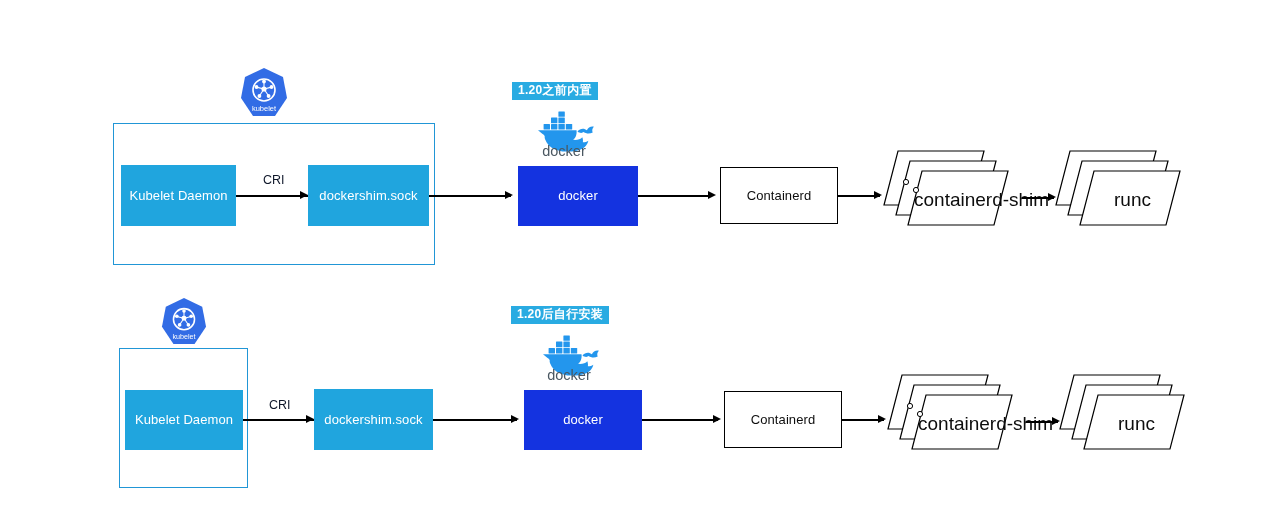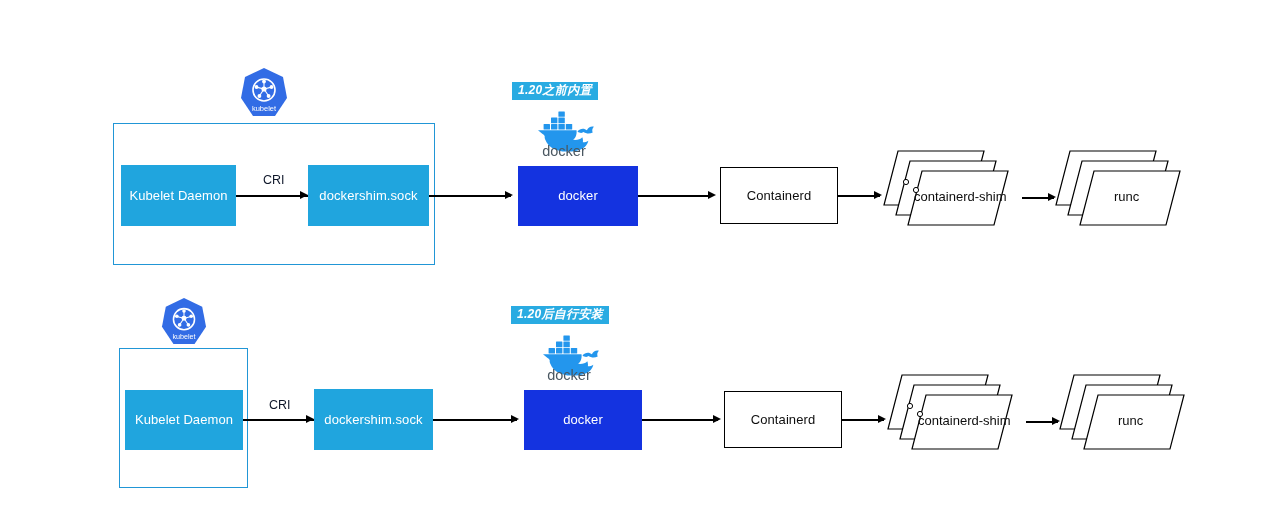--- a/index.html
+++ b/index.html
@@ -76,37 +76,36 @@
     white-space: nowrap;
   }
 
   
   .stack {
     position: absolute;
   }
   .stack svg { display: block; overflow: visible; }
   .stack-label {
     position: absolute;
-    font-size: 13px;
+    font-size: 19px;
     color: #0d0d0d;
     white-space: nowrap;
   }
 
   
   .badge {
     position: absolute;
     background: #29ABE2;
     color: #ffffff;
     font-size: 12px;
     font-weight: 700;
     padding: 1px 6px 2px 6px;
     white-space: nowrap;
     letter-spacing: 0.3px;
     line-height: 1.25;
-    font-style: italic;
   }
 
   
   .k8s-logo { position: absolute; }
   .k8s-logo svg { display: block; }
 
   
   .docker-logo { position: absolute; }
   .docker-logo svg { display: block; }
 </style>

